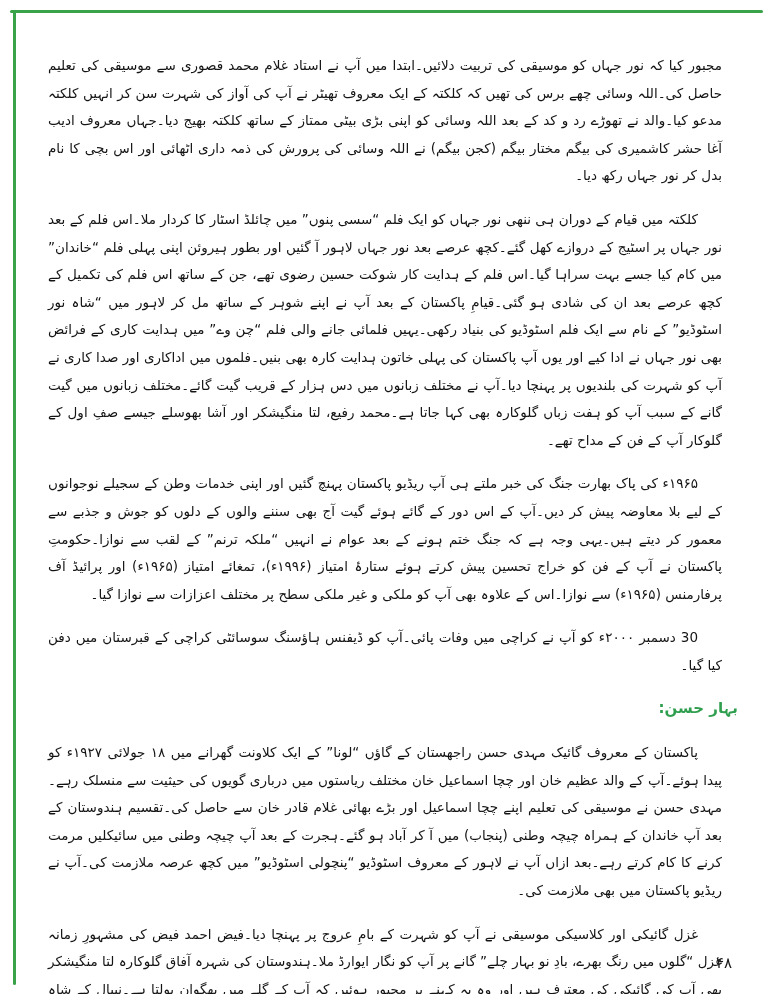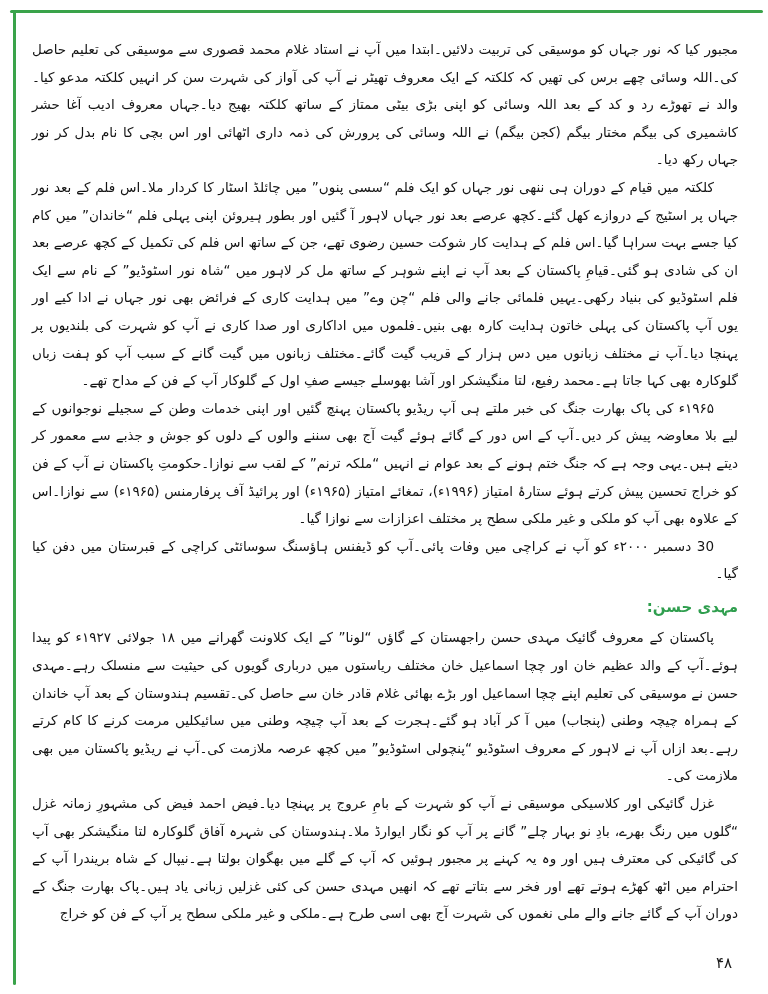--- a/index.html
+++ b/index.html
@@ -21,21 +21,21 @@
   .content{
     position:absolute;top:36px;right:30px;left:32px;
     direction:rtl;
     unicode-bidi:embed;
     text-align:justify;
     color:#141414;
     font-size:13.5px;
     line-height:27.6px;
     letter-spacing:0;
   }
-  .content p{margin:0;}
+  .content p{margin:16px;}
   .content p.indent{text-indent:24px;}
   .content .heading{
     font-weight:bold;
     font-size:15px;
     margin:6px 0 3px 0;
   }
   .page-number{
     position:absolute;
     bottom:22px;right:36px;
     direction:rtl;
@@ -50,19 +50,19 @@
 
 <div class="page">
   <div class="border-top" style="background: rgb(58, 163, 74);"></div>
   <div class="border-left" style="background: rgb(58, 163, 74);"></div>
 
   <main class="content" id="content">
       <p>مجبور کیا کہ نور جہاں کو موسیقی کی تربیت دلائیں۔ابتدا میں آپ نے استاد غلام محمد قصوری سے موسیقی کی تعلیم حاصل کی۔اللہ وسائی چھے برس کی تھیں کہ کلکتہ کے ایک معروف تھیٹر نے آپ کی آواز کی شہرت سن کر انہیں کلکتہ مدعو کیا۔والد نے تھوڑے رد و کد کے بعد اللہ وسائی کو اپنی بڑی بیٹی ممتاز کے ساتھ کلکتہ بھیج دیا۔جہاں معروف ادیب آغا حشر کاشمیری کی بیگم مختار بیگم (کجن بیگم) نے اللہ وسائی کی پرورش کی ذمہ داری اٹھائی اور اس بچی کا نام بدل کر نور جہاں رکھ دیا۔</p>
       <p class="indent">کلکتہ میں قیام کے دوران ہی ننھی نور جہاں کو ایک فلم “سسی پنوں” میں چائلڈ اسٹار کا کردار ملا۔اس فلم کے بعد نور جہاں پر اسٹیج کے دروازے کھل گئے۔کچھ عرصے بعد نور جہاں لاہور آ گئیں اور بطور ہیروئن اپنی پہلی فلم “خاندان” میں کام کیا جسے بہت سراہا گیا۔اس فلم کے ہدایت کار شوکت حسین رضوی تھے، جن کے ساتھ اس فلم کی تکمیل کے کچھ عرصے بعد ان کی شادی ہو گئی۔قیامِ پاکستان کے بعد آپ نے اپنے شوہر کے ساتھ مل کر لاہور میں “شاہ نور اسٹوڈیو” کے نام سے ایک فلم اسٹوڈیو کی بنیاد رکھی۔یہیں فلمائی جانے والی فلم “چن وے” میں ہدایت کاری کے فرائض بھی نور جہاں نے ادا کیے اور یوں آپ پاکستان کی پہلی خاتون ہدایت کارہ بھی بنیں۔فلموں میں اداکاری اور صدا کاری نے آپ کو شہرت کی بلندیوں پر پہنچا دیا۔آپ نے مختلف زبانوں میں دس ہزار کے قریب گیت گائے۔مختلف زبانوں میں گیت گانے کے سبب آپ کو ہفت زباں گلوکارہ بھی کہا جاتا ہے۔محمد رفیع، لتا منگیشکر اور آشا بھوسلے جیسے صفِ اول کے گلوکار آپ کے فن کے مداح تھے۔</p>
       <p class="indent">۱۹۶۵ء کی پاک بھارت جنگ کی خبر ملتے ہی آپ ریڈیو پاکستان پہنچ گئیں اور اپنی خدمات وطن کے سجیلے نوجوانوں کے لیے بلا معاوضہ پیش کر دیں۔آپ کے اس دور کے گائے ہوئے گیت آج بھی سننے والوں کے دلوں کو جوش و جذبے سے معمور کر دیتے ہیں۔یہی وجہ ہے کہ جنگ ختم ہونے کے بعد عوام نے انہیں “ملکہ ترنم” کے لقب سے نوازا۔حکومتِ پاکستان نے آپ کے فن کو خراج تحسین پیش کرتے ہوئے ستارۂ امتیاز (۱۹۹۶ء)، تمغائے امتیاز (۱۹۶۵ء) اور پرائیڈ آف پرفارمنس (۱۹۶۵ء) سے نوازا۔اس کے علاوہ بھی آپ کو ملکی و غیر ملکی سطح پر مختلف اعزازات سے نوازا گیا۔</p>
       <p class="indent">30 دسمبر ۲۰۰۰ء کو آپ نے کراچی میں وفات پائی۔آپ کو ڈیفنس ہاؤسنگ سوسائٹی کراچی کے قبرستان میں دفن کیا گیا۔</p>
-      <p class="heading" style="color: rgb(47, 158, 78);">مہدی حسن:</p>
+      <p class="heading" style="color: rgb(47, 158, 78);">بہار حسن:</p>
       <p class="indent">پاکستان کے معروف گائیک مہدی حسن راجھستان کے گاؤں “لونا” کے ایک کلاونت گھرانے میں ۱۸ جولائی ۱۹۲۷ء کو پیدا ہوئے۔آپ کے والد عظیم خان اور چچا اسماعیل خان مختلف ریاستوں میں درباری گویوں کی حیثیت سے منسلک رہے۔مہدی حسن نے موسیقی کی تعلیم اپنے چچا اسماعیل اور بڑے بھائی غلام قادر خان سے حاصل کی۔تقسیم ہندوستان کے بعد آپ خاندان کے ہمراہ چیچہ وطنی (پنجاب) میں آ کر آباد ہو گئے۔ہجرت کے بعد آپ چیچہ وطنی میں سائیکلیں مرمت کرنے کا کام کرتے رہے۔بعد ازاں آپ نے لاہور کے معروف اسٹوڈیو “پنچولی اسٹوڈیو” میں کچھ عرصہ ملازمت کی۔آپ نے ریڈیو پاکستان میں بھی ملازمت کی۔</p>
       <p class="indent">غزل گائیکی اور کلاسیکی موسیقی نے آپ کو شہرت کے بامِ عروج پر پہنچا دیا۔فیض احمد فیض کی مشہورِ زمانہ غزل “گلوں میں رنگ بھرے، بادِ نو بہار چلے” گانے پر آپ کو نگار ایوارڈ ملا۔ہندوستان کی شہرہ آفاق گلوکارہ لتا منگیشکر بھی آپ کی گائیکی کی معترف ہیں اور وہ یہ کہنے پر مجبور ہوئیں کہ آپ کے گلے میں بھگوان بولتا ہے۔نیپال کے شاہ بریندرا آپ کے احترام میں اٹھ کھڑے ہوتے تھے اور فخر سے بتاتے تھے کہ انھیں مہدی حسن کی کئی غزلیں زبانی یاد ہیں۔پاک بھارت جنگ کے دوران آپ کے گائے جانے والے ملی نغموں کی شہرت آج بھی اسی طرح ہے۔ملکی و غیر ملکی سطح پر آپ کے فن کو خراج</p>
     </main>
 
   <div class="page-number">۴۸</div>
 </div>
 
 </body></html>

